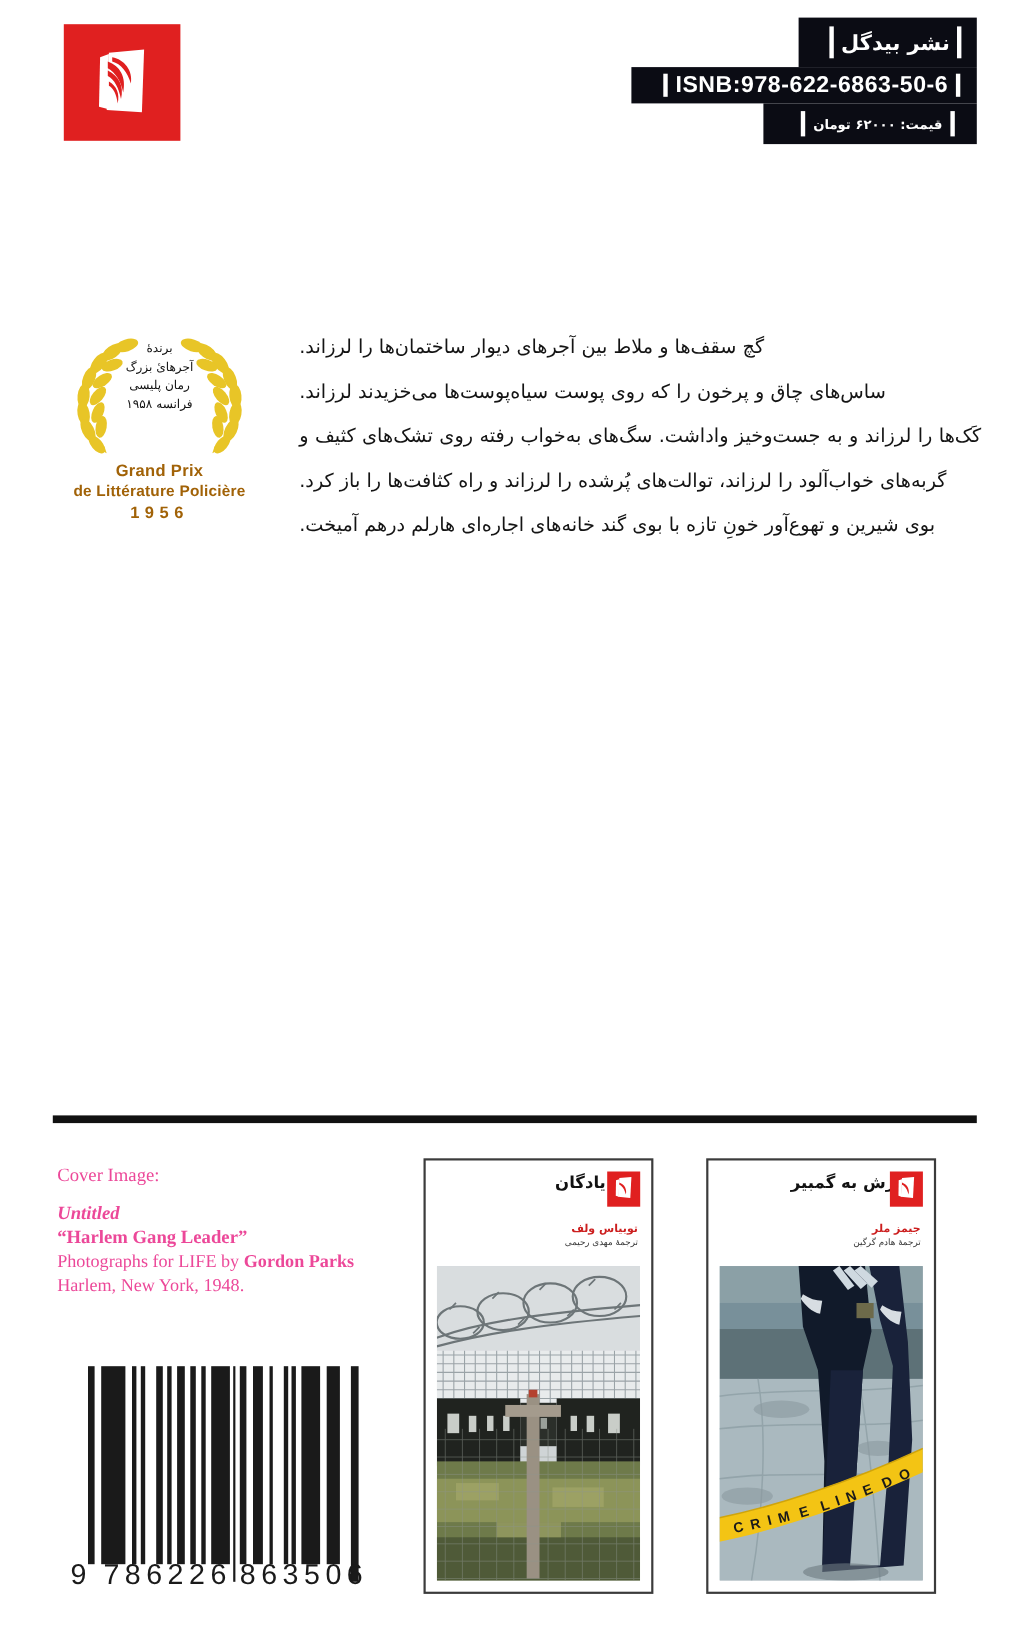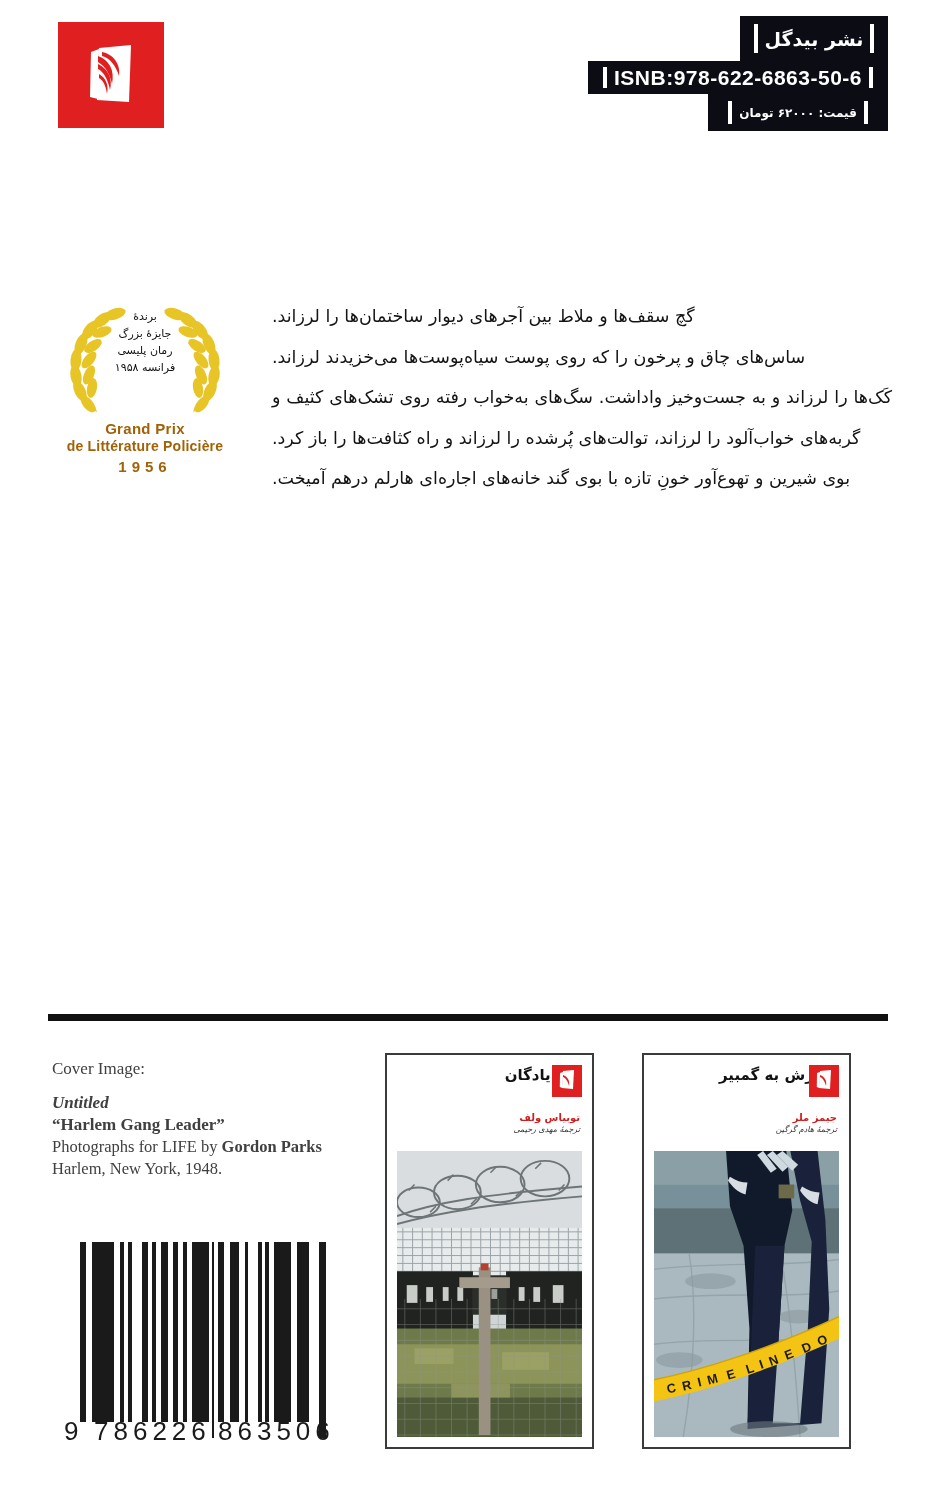--- a/index.html
+++ b/index.html
@@ -44,20 +44,21 @@
   .blk {
     position: absolute;
     background: #0b0c14;
     color: #ffffff;
     display: flex;
     align-items: center;
     justify-content: center;
     letter-spacing: 0.5px;
     white-space: nowrap;
     overflow: hidden;
+    padding-left: 14px;
   }
   #pub-name-bar {
     right: 0;
     top: 0;
     width: 148px;
     height: 45px;
     font-size: 19px;
     font-weight: bold;
     direction: rtl;
     font-family: "DejaVu Sans", sans-serif;
@@ -154,21 +155,21 @@
     height: 7px;
     background: #111111;
   }
 
   
   #credit {
     position: absolute;
     left: 52px;
     top: 1059px;
     width: 310px;
-    color: #404040;
+    color: #ec4899;
     font-family: "Liberation Serif", serif;
   }
   #credit .head { font-size: 17px; margin-bottom: 14px; }
   #credit .ital { font-size: 17px; font-style: italic; font-weight: bold; }
   #credit .quoted { font-size: 17px; font-weight: bold; margin-top: 2px; }
   #credit .row { font-size: 16.5px; margin-top: 2px; }
   #credit .row b { font-weight: bold; }
 
   
   #barcode {
@@ -213,21 +214,20 @@
     color: #cc1f1f;
     margin-top: 28px;
     line-height: 1.1;
   }
   .thumb-translator {
     font-family: "DejaVu Sans", sans-serif;
     font-size: 8px;
     color: #333333;
     margin-top: 3px;
     line-height: 1.1;
-    font-style: italic;
   }
   .thumb-logo {
     position: absolute;
     right: 10px;
     top: 10px;
     width: 30px;
     height: 32px;
     background: #e02020;
   }
   .thumb-logo svg { position: absolute; left: 7px; top: 5px; }
@@ -308,21 +308,21 @@
           <ellipse cx="31" cy="76" rx="11" ry="5.5" transform="rotate(-100 31 76)"></ellipse>
           <ellipse cx="44" cy="75" rx="10" ry="5" transform="rotate(-66 44 75)"></ellipse>
           <ellipse cx="35" cy="91" rx="11" ry="5.5" transform="rotate(-116 35 91)"></ellipse>
           <ellipse cx="47" cy="88" rx="10" ry="5" transform="rotate(-80 47 88)"></ellipse>
           <ellipse cx="43" cy="104" rx="10" ry="5" transform="rotate(-130 43 104)"></ellipse>
         </g>
       </g>
     </svg>
     <div id="award-fa">
       <div>برندهٔ</div>
-      <div>جایزهٔ بزرگ</div>
+      <div>آجرهایٔ بزرگ</div>
       <div>رمان پلیسی</div>
       <div>فرانسه ۱۹۵۸</div>
     </div>
   </div>
   <div id="award-fr">
     <div class="l1">Grand Prix</div>
     <div class="l2">de Littérature Policière</div>
     <div class="l3">1956</div>
   </div>
 </div>

